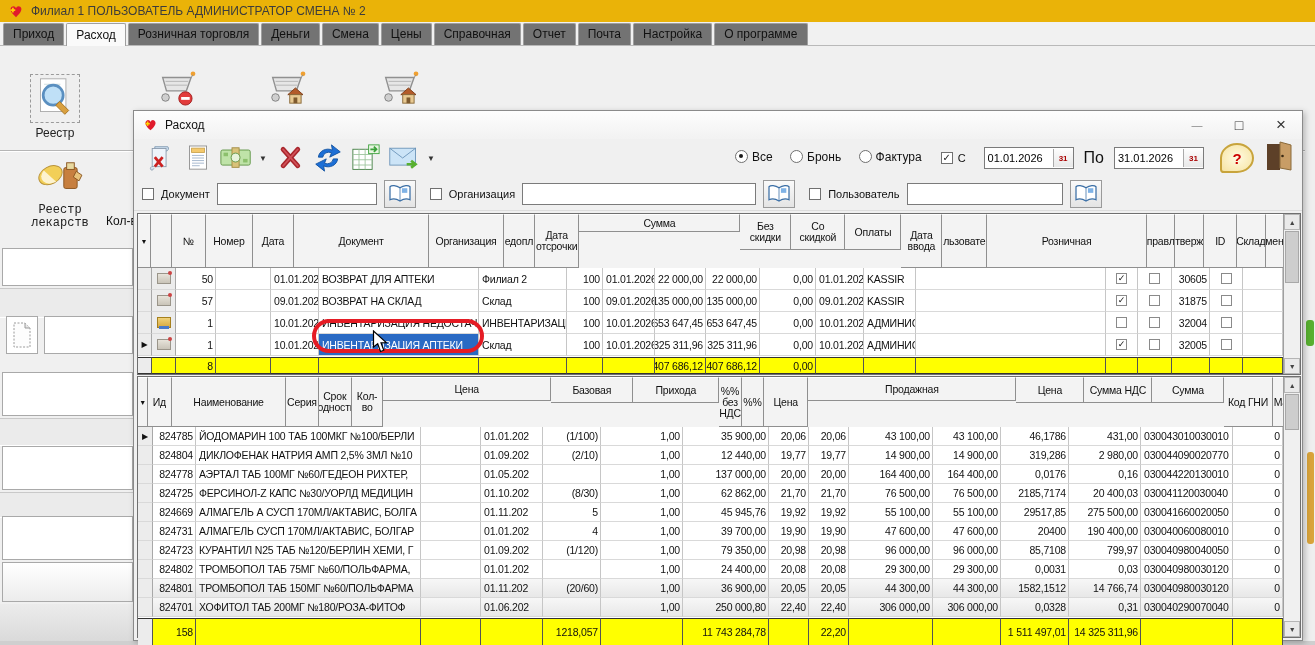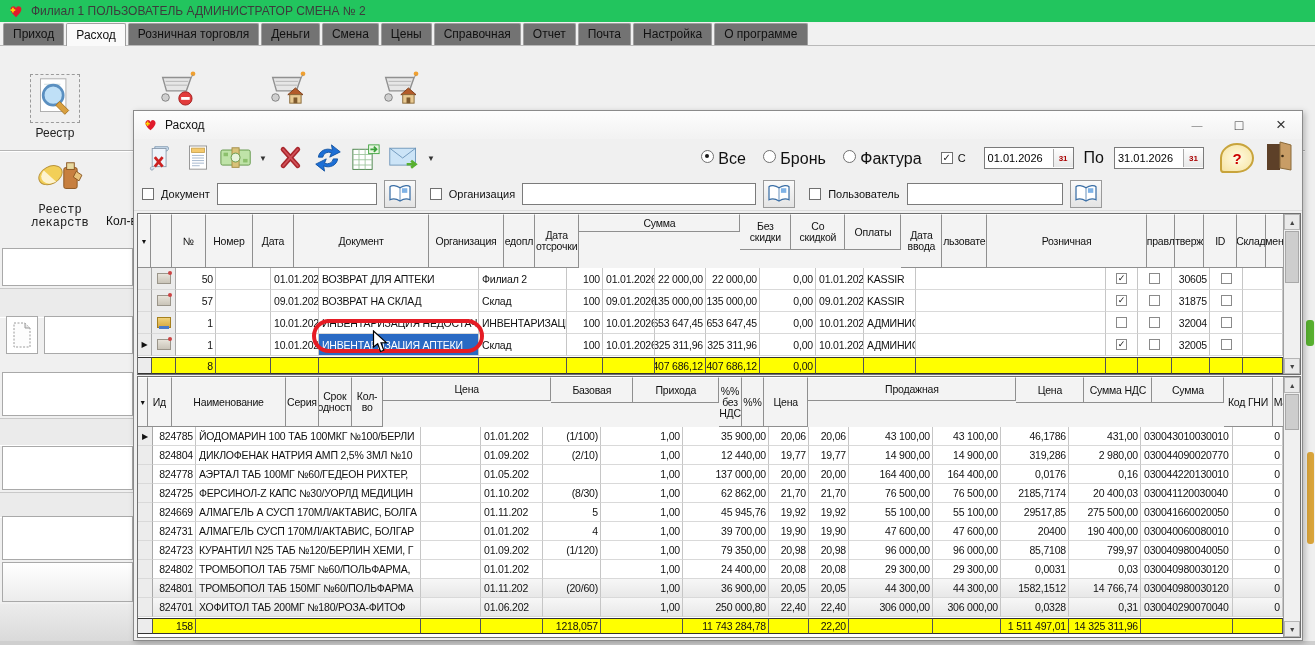--- a/index.html
+++ b/index.html
@@ -1,21 +1,21 @@
 <!DOCTYPE html>
 <html><head>
 <meta charset="utf-8">
 <style>
   html,body{margin:0;padding:0;}
   body{width:1315px;height:645px;overflow:hidden;background:#f0f0f0;
        font-family:"Liberation Sans", sans-serif;color:#111;position:relative;}
   .abs{position:absolute;}
 
   
-  .main-titlebar{position:absolute;left:0;top:0;width:1315px;height:22px;background:#22c55e;
+  .main-titlebar{position:absolute;left:0;top:0;width:1315px;height:22px;background:#eab308;
     display:flex;align-items:center;gap:7px;padding-left:8px;box-sizing:border-box;font-size:12px;color:#3c3c3c;}
   .tabbar{position:absolute;left:0;top:22px;width:1315px;height:24px;background:#f1f1f1;
     display:flex;align-items:flex-end;padding-left:3px;box-sizing:border-box;border-bottom:1px solid #b9b9b9;}
   .tab{font-size:12px;padding:3px 9px 4px;border:1px solid #9f9f9f;border-bottom:none;background:#737373;
     margin-right:2px;border-radius:2px 2px 0 0;white-space:nowrap;cursor:default;}
   .tab[data-active="true"]{background:#fafafa;position:relative;top:1px;padding-top:4px;margin-top:-2px;}
 
   .content-bg{position:absolute;left:0;top:46px;width:1315px;height:599px;background:#f0f0f0;}
   .groove{position:absolute;border-top:1px solid #b5b5b5;border-bottom:1px solid #fff;}
 
@@ -38,21 +38,21 @@
     display:flex;align-items:center;gap:7px;padding-left:9px;box-sizing:border-box;font-size:12px;}
   .win-btns{margin-left:auto;display:flex;align-items:center;height:100%;}
   .win-btn{width:42px;height:100%;display:flex;align-items:center;justify-content:center;font-size:13px;color:#333;}
 
   .dlg-toolbar{position:absolute;left:0;top:28px;width:100%;height:38px;display:flex;align-items:center;
     padding:0 8px 0 10px;box-sizing:border-box;gap:6px;}
   .tb-icon{width:32px;height:30px;display:flex;align-items:center;justify-content:center;}
   .tb-drop{width:10px;font-size:8px;color:#333;display:flex;align-items:center;justify-content:center;}
   .spacer{flex:1;}
 
-  .radio-item{display:inline-flex;gap:4px;margin-right:13px;font-size:16px;}
+  .radio-item{display:inline-flex;align-items:center;gap:4px;margin-right:13px;font-size:12px;}
   .radio{width:11px;height:11px;border:1px solid #707070;border-radius:50%;background:#fff;position:relative;display:inline-block;}
   .radio[data-on="true"]::after{content:"";position:absolute;left:3px;top:3px;width:4px;height:4px;border-radius:50%;background:#1a1a1a;}
   .cbx{width:12px;height:12px;border:1px solid #707070;background:#fff;display:inline-flex;align-items:center;justify-content:center;
     font-size:10px;line-height:10px;color:#222;box-sizing:border-box;}
   .s-group{display:inline-flex;align-items:center;gap:5px;font-size:11px;margin-right:12px;}
   .date-field{display:inline-flex;border:1px solid #7b7b7b;background:#fff;height:20px;align-items:center;}
   .date-field input{border:none;outline:none;width:62px;height:18px;font-size:11px;font-family:inherit;padding:0 3px;}
   .cal-btn{width:19px;height:18px;border-left:1px solid #aaa;background:linear-gradient(#fdfdfd,#e8e8e8);
     font-size:8px;font-weight:bold;color:#a00;display:flex;align-items:center;justify-content:center;}
   .po-lbl{font-size:16px;margin:0 4px;}
@@ -97,21 +97,21 @@
   .cell.rnum{justify-content:flex-end;padding:0 2px;}
   .cell.cbc{justify-content:center;}
   .cell.mk,.cell.ic{background:#ececec;border-right:1px solid #a8a8a8;justify-content:center;padding:0 1px;font-size:8px;}
   .cell[data-state="selected"]{background:#2a6ac4;color:#fff;}
   .clipL{position:relative;padding:0;}
   .clipL>span{position:absolute;right:2px;top:0;height:100%;display:flex;align-items:center;white-space:nowrap;}
 
   .summary .cell{background:#ffff00;border-right:1px solid #555;border-top:1px solid #333;border-bottom:1px solid #333;}
   .summary .cell.mk{background:#ececec;}
   .grid-upper .summary{height:17px;margin-top:1px;}
-  .grid-lower .summary{height:16px;margin-top:1px;}
+  .grid-lower .summary{height:28px;margin-top:1px;}
 
   .cb{width:11px;height:11px;border:1px solid #8a8a8a;background:#fff;display:inline-flex;align-items:center;justify-content:center;
     font-size:9px;line-height:9px;color:#111;box-sizing:border-box;}
 
   .row-icon{width:14px;height:11px;display:inline-block;position:relative;
     background:linear-gradient(#e7e3da,#c9c4b8);border:1px solid #9a958a;box-sizing:border-box;}
   .row-icon[data-icon="cart"]::after{content:"";position:absolute;right:-2px;top:-3px;width:4px;height:4px;background:#cc4444;border-radius:50%;}
   .row-icon[data-icon="truck"]{background:linear-gradient(#f0d27a,#d8a93f);border-color:#a5801e;}
   .row-icon[data-icon="truck"]::after{content:"";position:absolute;left:1px;bottom:-2px;width:10px;height:3px;background:#4a79c8;}
 

